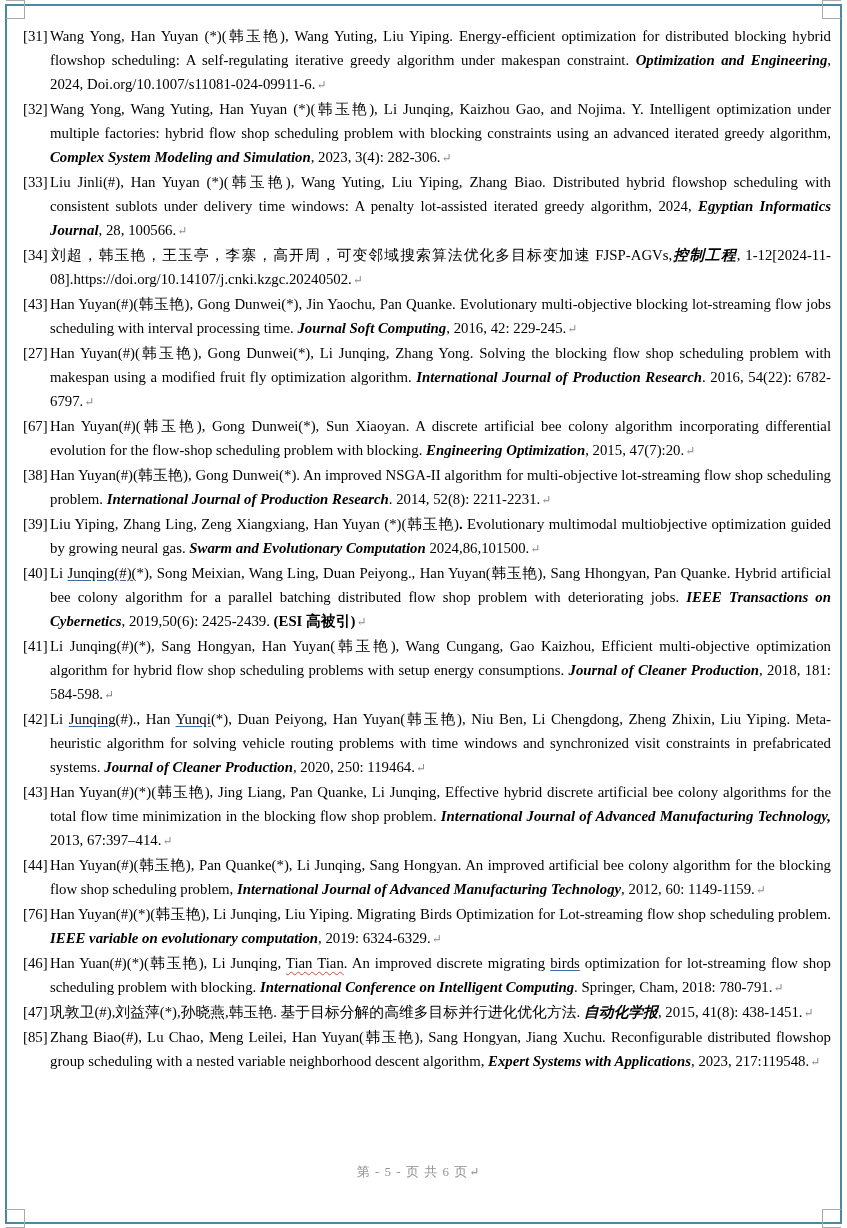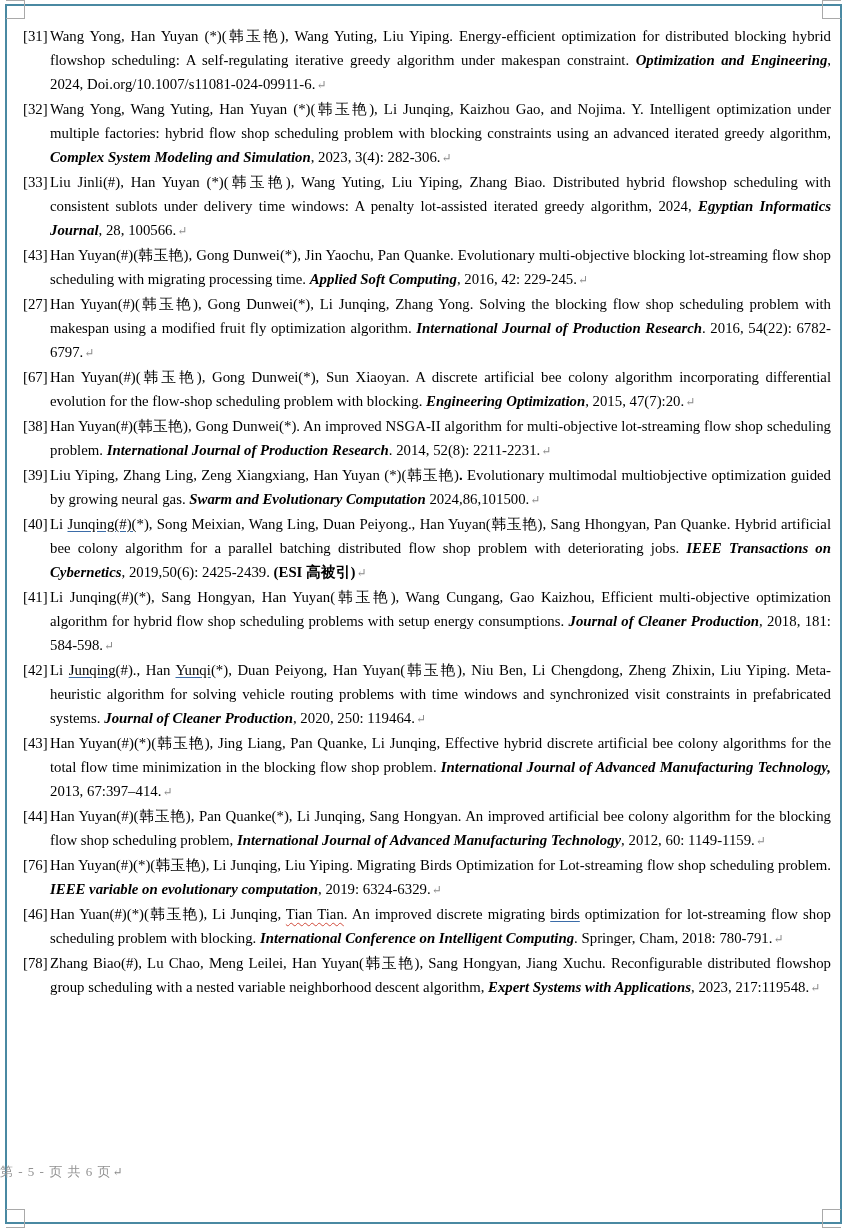--- a/index.html
+++ b/index.html
@@ -52,20 +52,21 @@
   .s-b  { font-weight: bold; }
   .s-bi { font-weight: bold; font-style: italic; }
   .s-ub { text-decoration: underline; text-decoration-color: #3b6ca8; text-underline-offset: 2px; }
   .s-uw { text-decoration: underline wavy #d04a3a; text-decoration-thickness: 1px; text-underline-offset: 3px; }
   .pilcrow { color: #8a8a8a; font-size: 12px; padding-left: 1px; }
 
   .footer {
     position: absolute;
     left: 0; right: 10px;
     bottom: 47px;
+    text-align: center;
     font-size: 13px;
     color: #929292;
     letter-spacing: 1px;
   }
 </style>
 </head>
 <body>
 
 <div class="page">
   <div class="page-border"></div>
@@ -78,21 +79,24 @@
       <p class="ref">
     <span class="refnum">[31]</span><span><span class="s-n">Wang Yong, Han Yuyan (*)(韩玉艳), Wang Yuting, Liu Yiping. Energy-efficient optimization for distributed blocking hybrid flowshop scheduling: A self-regulating iterative greedy algorithm under makespan constraint. </span><span class="s-bi">Optimization and Engineering</span><span class="s-n">, 2024, Doi.org/10.1007/s11081-024-09911-6.</span><span class="pilcrow">↵</span></span>
   </p>
       <p class="ref">
     <span class="refnum">[32]</span><span><span class="s-n">Wang Yong, Wang Yuting, Han Yuyan (*)(韩玉艳), Li Junqing, Kaizhou Gao, and Nojima. Y. Intelligent optimization under multiple factories: hybrid flow shop scheduling problem with blocking constraints using an advanced iterated greedy algorithm, </span><span class="s-bi">Complex System Modeling and Simulation</span><span class="s-n">, 2023, 3(4): 282-306.</span><span class="pilcrow">↵</span></span>
   </p>
       <p class="ref">
     <span class="refnum">[33]</span><span><span class="s-n">Liu Jinli(#), Han Yuyan (*)(韩玉艳), Wang Yuting, Liu Yiping, Zhang Biao. Distributed hybrid flowshop scheduling with consistent sublots under delivery time windows: A penalty lot-assisted iterated greedy algorithm, 2024, </span><span class="s-bi">Egyptian Informatics Journal</span><span class="s-n">, 28, 100566.</span><span class="pilcrow">↵</span></span>
   </p>
       <p class="ref">
-    <span class="refnum">[43]</span><span><span class="s-n">Han Yuyan(#)(韩玉艳), Gong Dunwei(*), Jin Yaochu, Pan Quanke. Evolutionary multi-objective blocking lot-streaming flow shop scheduling with migrating processing time. </span><span class="s-bi">Applied Soft Computing</span><span class="s-n">, 2016, 42: 229-245.</span><span class="pilcrow">↵</span></span>
+    <span class="refnum">[34]</span><span><span class="s-n">刘超，韩玉艳，王玉亭，李寨，高开周，可变邻域搜索算法优化多目标变加速 FJSP-AGVs,</span><span class="s-bi">控制工程</span><span class="s-n">, 1-12[2024-11-08].https://doi.org/10.14107/j.cnki.kzgc.20240502.</span><span class="pilcrow">↵</span></span>
+  </p>
+      <p class="ref">
+    <span class="refnum">[43]</span><span><span class="s-n">Han Yuyan(#)(韩玉艳), Gong Dunwei(*), Jin Yaochu, Pan Quanke. Evolutionary multi-objective blocking lot-streaming flow jobs scheduling with interval processing time. </span><span class="s-bi">Journal Soft Computing</span><span class="s-n">, 2016, 42: 229-245.</span><span class="pilcrow">↵</span></span>
   </p>
       <p class="ref">
     <span class="refnum">[27]</span><span><span class="s-n">Han Yuyan(#)(韩玉艳), Gong Dunwei(*), Li Junqing, Zhang Yong. Solving the blocking flow shop scheduling problem with makespan using a modified fruit fly optimization algorithm. </span><span class="s-bi">International Journal of Production Research</span><span class="s-n">. 2016, 54(22): 6782-6797.</span><span class="pilcrow">↵</span></span>
   </p>
       <p class="ref">
     <span class="refnum">[67]</span><span><span class="s-n">Han Yuyan(#)(韩玉艳), Gong Dunwei(*), Sun Xiaoyan. A discrete artificial bee colony algorithm incorporating differential evolution for the flow-shop scheduling problem with blocking. </span><span class="s-bi">Engineering Optimization</span><span class="s-n">, 2015, 47(7):20.</span><span class="pilcrow">↵</span></span>
   </p>
       <p class="ref">
     <span class="refnum">[38]</span><span><span class="s-n">Han Yuyan(#)(韩玉艳), Gong Dunwei(*). An improved NSGA-II algorithm for multi-objective lot-streaming flow shop scheduling problem. </span><span class="s-bi">International Journal of Production Research</span><span class="s-n">. 2014, 52(8): 2211-2231.</span><span class="pilcrow">↵</span></span>
   </p>
@@ -114,20 +118,23 @@
       <p class="ref">
     <span class="refnum">[44]</span><span><span class="s-n">Han Yuyan(#)(韩玉艳), Pan Quanke(*), Li Junqing, Sang Hongyan. An improved artificial bee colony algorithm for the blocking flow shop scheduling problem, </span><span class="s-bi">International Journal of Advanced Manufacturing Technology</span><span class="s-n">, 2012, 60: 1149-1159.</span><span class="pilcrow">↵</span></span>
   </p>
       <p class="ref">
     <span class="refnum">[76]</span><span><span class="s-n">Han Yuyan(#)(*)(韩玉艳), Li Junqing, Liu Yiping. Migrating Birds Optimization for Lot-streaming flow shop scheduling problem. </span><span class="s-bi">IEEE variable on evolutionary computation</span><span class="s-n">, 2019: 6324-6329.</span><span class="pilcrow">↵</span></span>
   </p>
       <p class="ref">
     <span class="refnum">[46]</span><span><span class="s-n">Han Yuan(#)(*)(韩玉艳), Li Junqing, </span><span class="s-uw">Tian Tian</span><span class="s-n">. An improved discrete migrating </span><span class="s-ub">birds</span><span class="s-n"> optimization for lot-streaming flow shop scheduling problem with blocking. </span><span class="s-bi">International Conference on Intelligent Computing</span><span class="s-n">. Springer, Cham, 2018: 780-791.</span><span class="pilcrow">↵</span></span>
   </p>
       <p class="ref">
-    <span class="refnum">[78]</span><span><span class="s-n">Zhang Biao(#), Lu Chao, Meng Leilei, Han Yuyan(韩玉艳), Sang Hongyan, Jiang Xuchu. Reconfigurable distributed flowshop group scheduling with a nested variable neighborhood descent algorithm, </span><span class="s-bi">Expert Systems with Applications</span><span class="s-n">, 2023, 217:119548.</span><span class="pilcrow">↵</span></span>
+    <span class="refnum">[47]</span><span><span class="s-n">巩敦卫(#),刘益萍(*),孙晓燕,韩玉艳. 基于目标分解的高维多目标并行进化优化方法. </span><span class="s-bi">自动化学报</span><span class="s-n">, 2015, 41(8): 438-1451.</span><span class="pilcrow">↵</span></span>
+  </p>
+      <p class="ref">
+    <span class="refnum">[85]</span><span><span class="s-n">Zhang Biao(#), Lu Chao, Meng Leilei, Han Yuyan(韩玉艳), Sang Hongyan, Jiang Xuchu. Reconfigurable distributed flowshop group scheduling with a nested variable neighborhood descent algorithm, </span><span class="s-bi">Expert Systems with Applications</span><span class="s-n">, 2023, 217:119548.</span><span class="pilcrow">↵</span></span>
   </p>
     </div>
 
   <div class="footer">
     <span>第 - 5 - 页 共 6 页</span><span class="pilcrow">↵</span>
   </div>
 </div>
 
 </body></html>

